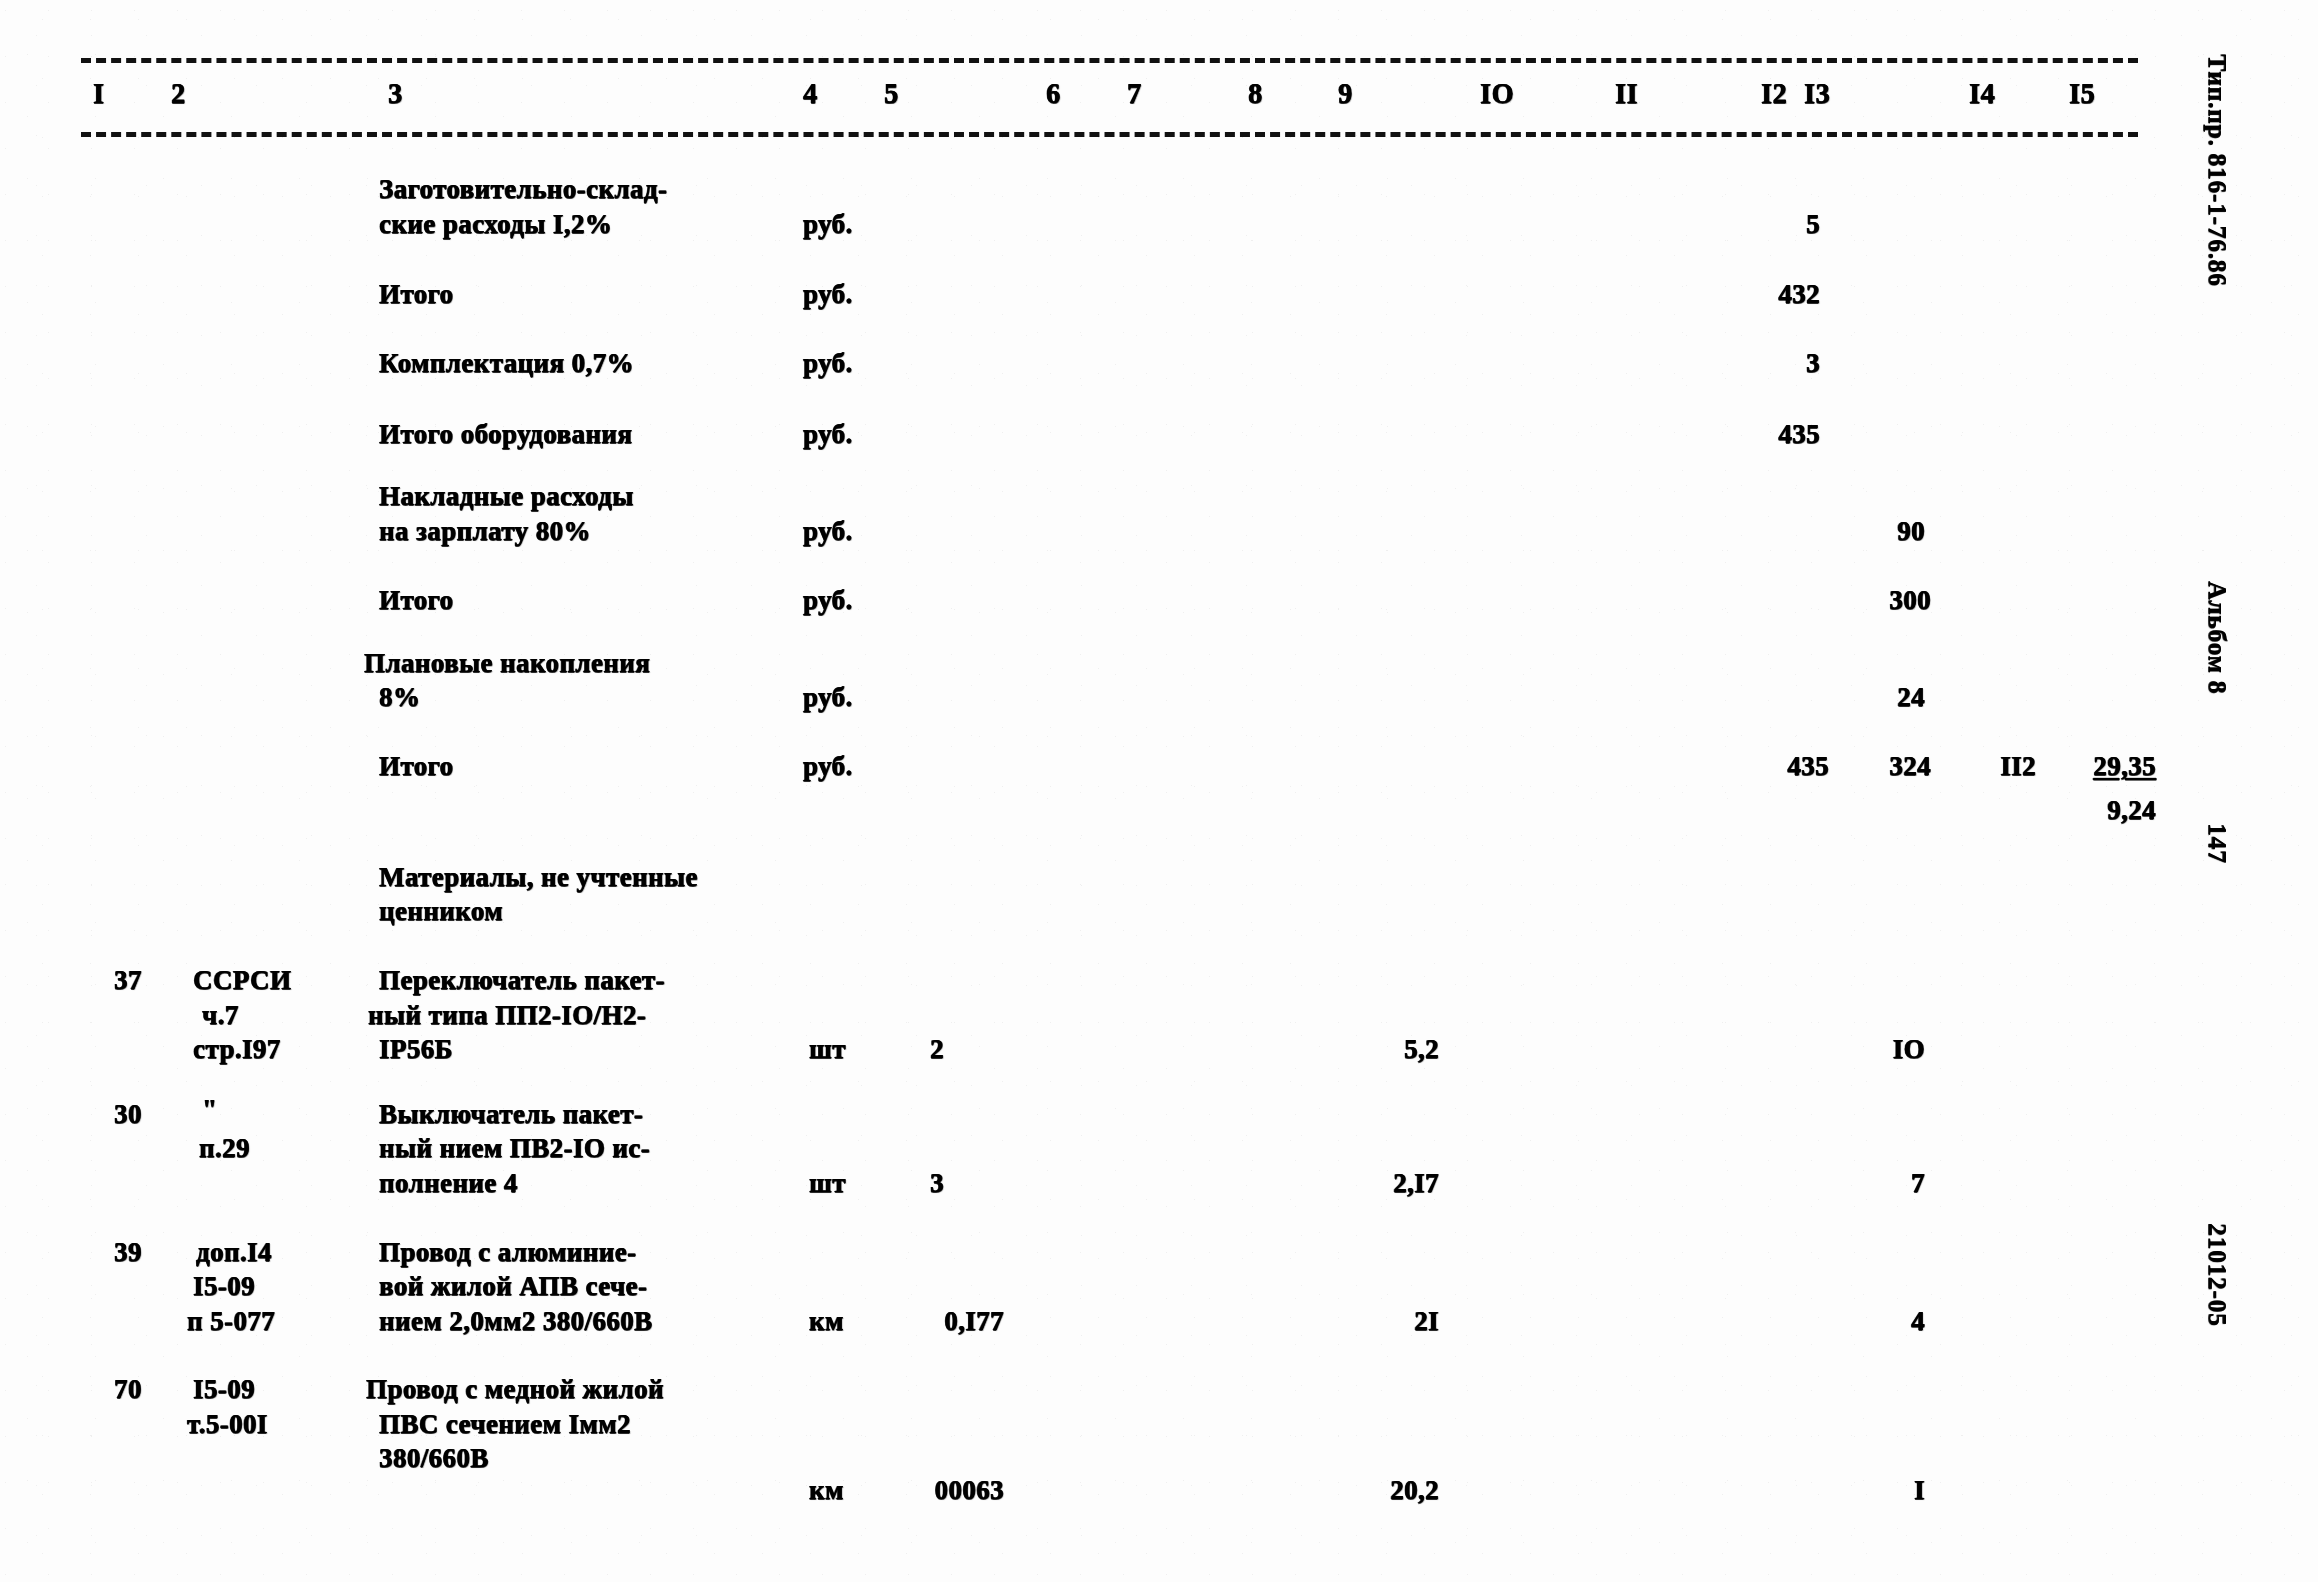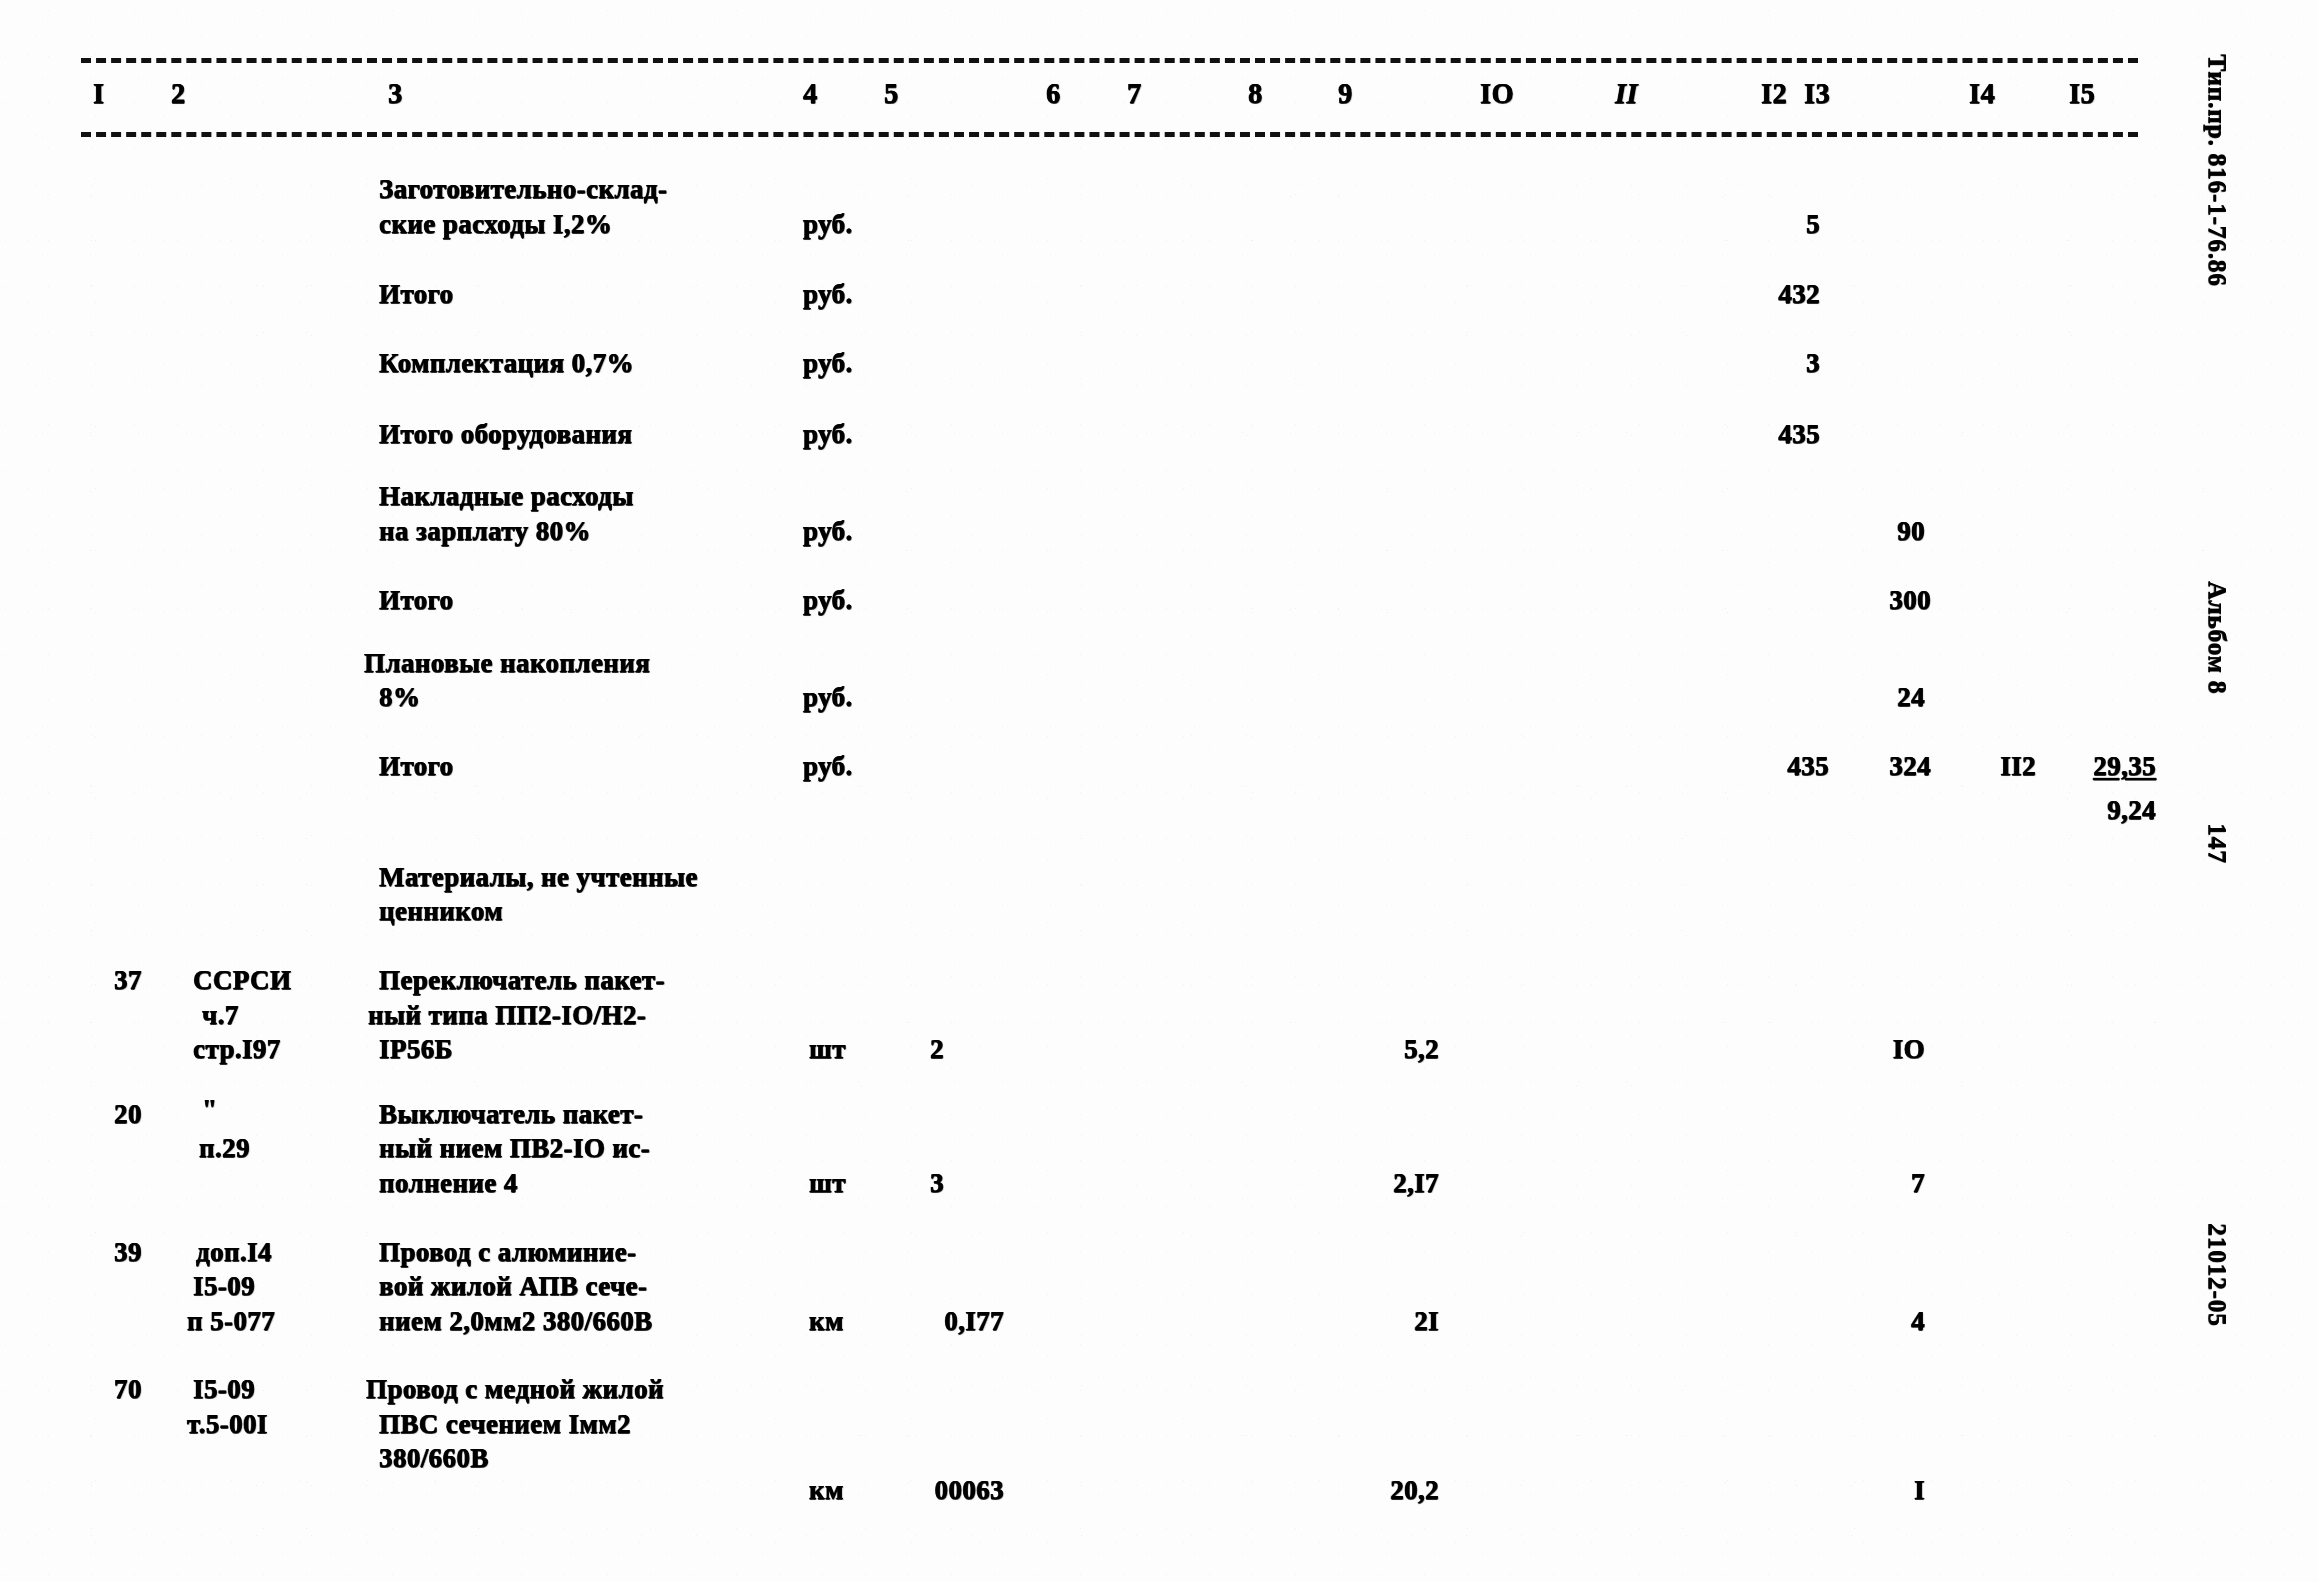--- a/index.html
+++ b/index.html
@@ -94,21 +94,21 @@
   <div class="cell sz-hdr" style="left:93px;  top:75px;">I</div>
   <div class="cell sz-hdr" style="left:171px;  top:75px;">2</div>
   <div class="cell sz-hdr" style="left:388px;  top:75px;">3</div>
   <div class="cell sz-hdr" style="left:803px; top:75px;">4</div>
   <div class="cell sz-hdr" style="left:884px; top:75px;">5</div>
   <div class="cell sz-hdr" style="left:1046px; top:75px;">6</div>
   <div class="cell sz-hdr" style="left:1127px; top:75px;">7</div>
   <div class="cell sz-hdr" style="left:1248px; top:75px;">8</div>
   <div class="cell sz-hdr" style="left:1338px; top:75px;">9</div>
   <div class="cell sz-hdr" style="left:1480px; top:75px;">IO</div>
-  <div class="cell sz-hdr" style="left:1615px; top:75px;font-style:italic;">II</div>
+  <div class="cell sz-hdr" style="left:1615px; top:75px;">II</div>
   <div class="cell sz-hdr" style="left:1761px; top:75px;">I2</div>
   <div class="cell sz-hdr" style="left:1804px; top:75px;">I3</div>
   <div class="cell sz-hdr" style="left:1969px; top:75px;">I4</div>
   <div class="cell sz-hdr" style="left:2069px; top:75px;">I5</div>
 
   <div class="cell sz-body" style="left:379px; top:172px;">Заготовительно-склад-</div>
   <div class="cell sz-body" style="left:379px; top:207px;">ские расходы I,2%</div>
   <div class="cell sz-body" style="left:803px; top:207px;">руб.</div>
   <div class="cell sz-body num" style="left:1738px; top:207px; width:82px;">5</div>
 
@@ -154,21 +154,21 @@
   <div class="cell sz-body" style="left:202px; top:998px;">ч.7</div>
   <div class="cell sz-body" style="left:193px; top:1032px;">стр.I97</div>
   <div class="cell sz-body" style="left:379px; top:963px;">Переключатель пакет-</div>
   <div class="cell sz-body" style="left:368px; top:998px;">ный типа ПП2-IO/Н2-</div>
   <div class="cell sz-body" style="left:379px; top:1032px;">IP56Б</div>
   <div class="cell sz-body" style="left:809px; top:1032px;">шт</div>
   <div class="cell sz-body num" style="left:862px; top:1032px; width:82px;">2</div>
   <div class="cell sz-body num" style="left:1327px; top:1032px; width:112px;">5,2</div>
   <div class="cell sz-body num" style="left:1843px; top:1032px; width:82px;">IO</div>
 
-  <div class="cell sz-body" style="left:114px; top:1097px;">20</div>
+  <div class="cell sz-body" style="left:114px; top:1097px;">30</div>
   <div class="cell sz-body" style="left:202px; top:1092px;">"</div>
   <div class="cell sz-body" style="left:199px; top:1131px;">п.29</div>
   <div class="cell sz-body" style="left:379px; top:1097px;">Выключатель пакет-</div>
   <div class="cell sz-body" style="left:379px; top:1131px;">ный нием ПВ2-IO ис-</div>
   <div class="cell sz-body" style="left:379px; top:1166px;">полнение 4</div>
   <div class="cell sz-body" style="left:809px; top:1166px;">шт</div>
   <div class="cell sz-body num" style="left:862px; top:1166px; width:82px;">3</div>
   <div class="cell sz-body num" style="left:1327px; top:1166px; width:112px;">2,I7</div>
   <div class="cell sz-body num" style="left:1843px; top:1166px; width:82px;">7</div>
 

